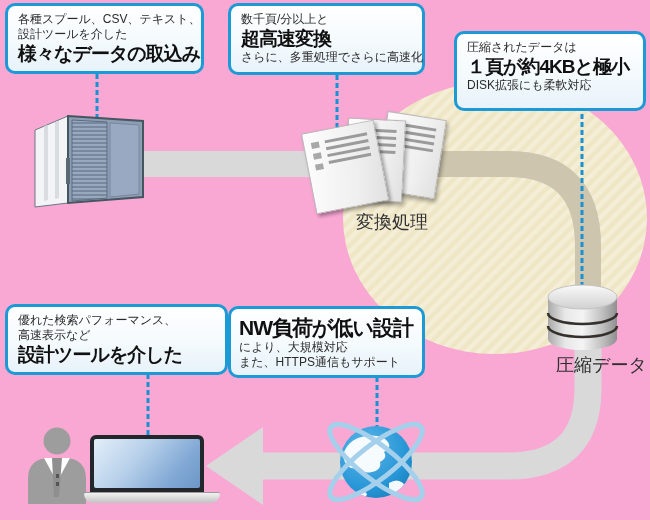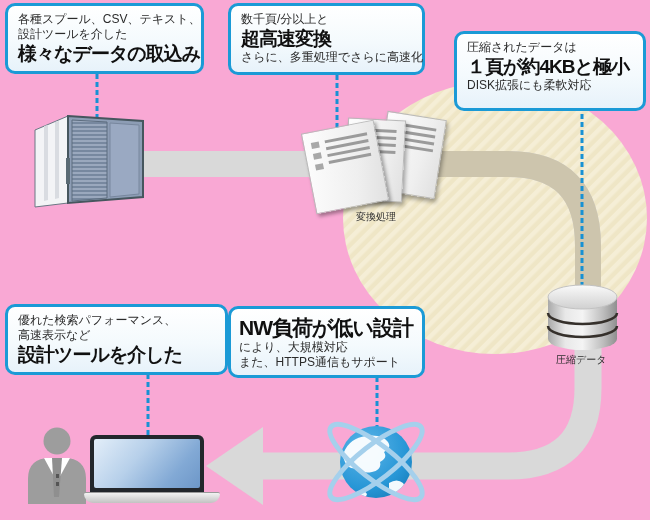--- a/index.html
+++ b/index.html
@@ -29,21 +29,21 @@
     background:linear-gradient(100deg,#fdfdfd 0%,#efefef 65%,#e1e1e1 100%);
     border:1px solid #b9b9b9;box-shadow:2px 3px 4px rgba(0,0,0,0.35);
   }
   #doc-back{left:381px;top:115px;width:60px;height:80px;transform:rotate(9deg);}
   #doc-mid{left:346px;top:119px;width:58px;height:82px;transform:rotate(3deg);}
   #doc-front{left:308px;top:126px;width:74px;height:82px;transform:rotate(-11deg);}
   .doc .tline{position:absolute;height:3px;background:#9b9b9b;left:8px;right:8px;}
   .doc .bullet{position:absolute;width:8px;height:6px;background:#a8a8a8;left:7px;}
   .doc .sline{position:absolute;height:3px;background:#9b9b9b;left:21px;right:8px;}
   
-  .float-label{position:absolute;font-size:10px;color:#333;white-space:nowrap;}
+  .float-label{position:absolute;font-size:18px;color:#333;white-space:nowrap;}
   #label-conversion{left:356px;top:210px;}
   #label-compressed{left:556px;top:353px;color:#2e2e2e;text-align:center;}
   
   .laptop-screen{
     position:absolute;left:90px;top:435px;width:114px;height:57px;box-sizing:border-box;
     background:#23272c;border-radius:6px 6px 0 0;padding:4px;
   }
   .laptop-display{
     width:100%;height:100%;border-radius:2px;
     background:linear-gradient(130deg,#e3eef9 0%,#b7d0ea 40%,#82a9d5 75%,#6d97c8 100%);

